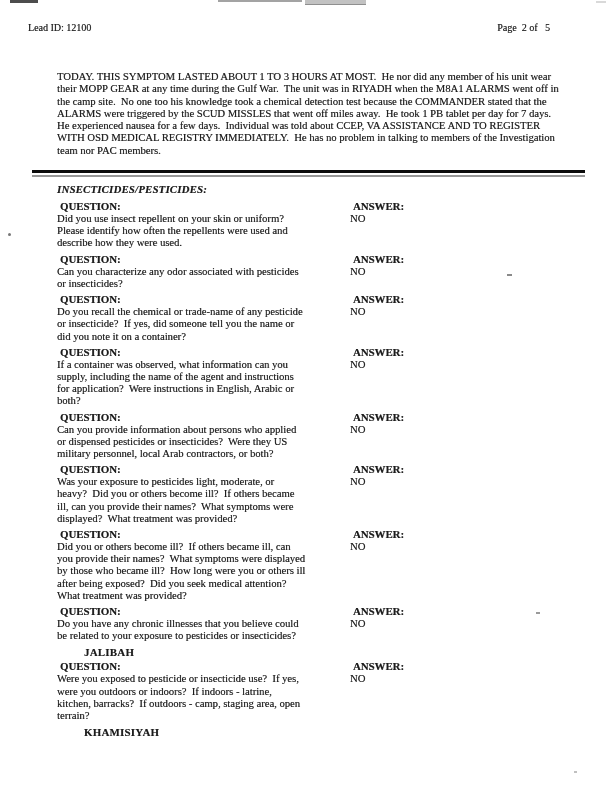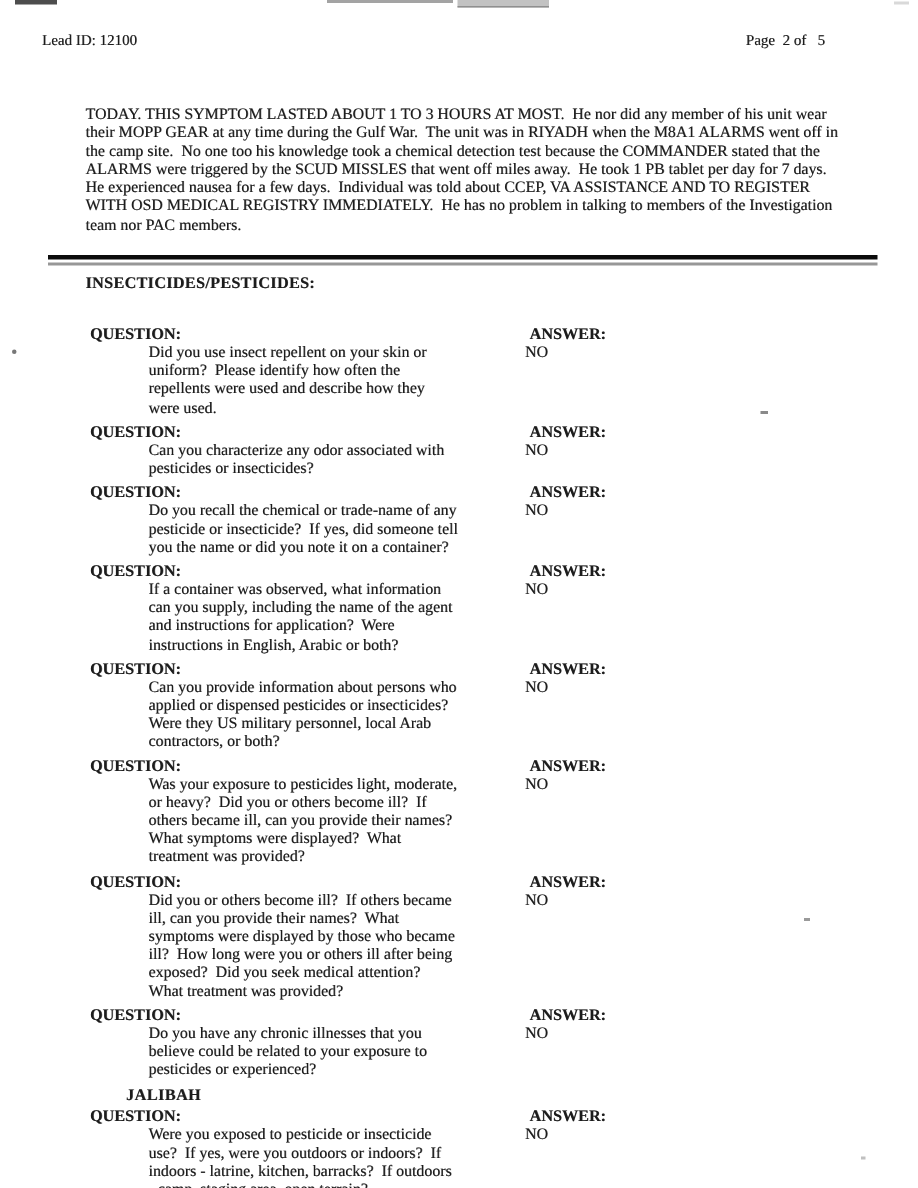--- a/index.html
+++ b/index.html
@@ -30,32 +30,32 @@
     font-size: 10.6px; line-height: 12.3px;
     white-space: pre-wrap;
   }
 
   
   .rule { margin: 13px 0 0 32px; width: 553px; }
   .rule .bar1 { height: 0; border-top: 3px solid #0b0b0b; }
   .rule .bar2 { height: 0; border-top: 2px solid #979797; margin-top: 2px; filter: blur(0.3px); }
 
   .section-title {
-    margin: 6px 0 22px 57px;
-    font-weight: bold; font-size: 10.8px; letter-spacing: 0.2px;
+    margin: 6px 0 5px 57px;
+    font-weight: bold; font-size: 10.8px; letter-spacing: 0.2px; font-style: italic;
   }
 
   
   .qa {
     display: grid; grid-template-columns: 253px auto;
     margin: 0 40px 3px 57px;
     gap: 40px;
   }
   .lbl { font-weight: bold; font-size: 10.8px; line-height: 13px; padding-left: 3px; }
-  .qtext { font-size: 10.6px; line-height: 12.2px; white-space: pre-wrap; padding-right: 4px; margin-left: 42px; }
+  .qtext { font-size: 10.6px; line-height: 12.2px; white-space: pre-wrap; padding-right: 4px; }
   .atext { font-size: 10.6px; line-height: 12.2px; }
 
   .subhdr {
     margin: 0 0 1px 84px;
     font-weight: bold; font-size: 10.8px; line-height: 14px; letter-spacing: 0.3px;
   }
 
   
   .artifact { position: absolute; text-shadow: none; }
   .a1 { left: 10px;  top: 0;     width: 28px; height: 3px; background: #4d4d4d; }
@@ -168,21 +168,21 @@
     </div>
     <div>
       <div class="lbl">ANSWER:</div>
       <div class="atext">NO</div>
     </div>
   </div>
 
   <div class="qa">
     <div>
       <div class="lbl">QUESTION:</div>
-      <div class="qtext">Do you have any chronic illnesses that you believe could be related to your exposure to pesticides or experienced?</div>
+      <div class="qtext">Do you have any chronic illnesses that you believe could be related to your exposure to pesticides or insecticides?</div>
     </div>
     <div>
       <div class="lbl">ANSWER:</div>
       <div class="atext">NO</div>
     </div>
   </div>
 
   <div class="subhdr">JALIBAH</div>
 
   <div class="qa">

